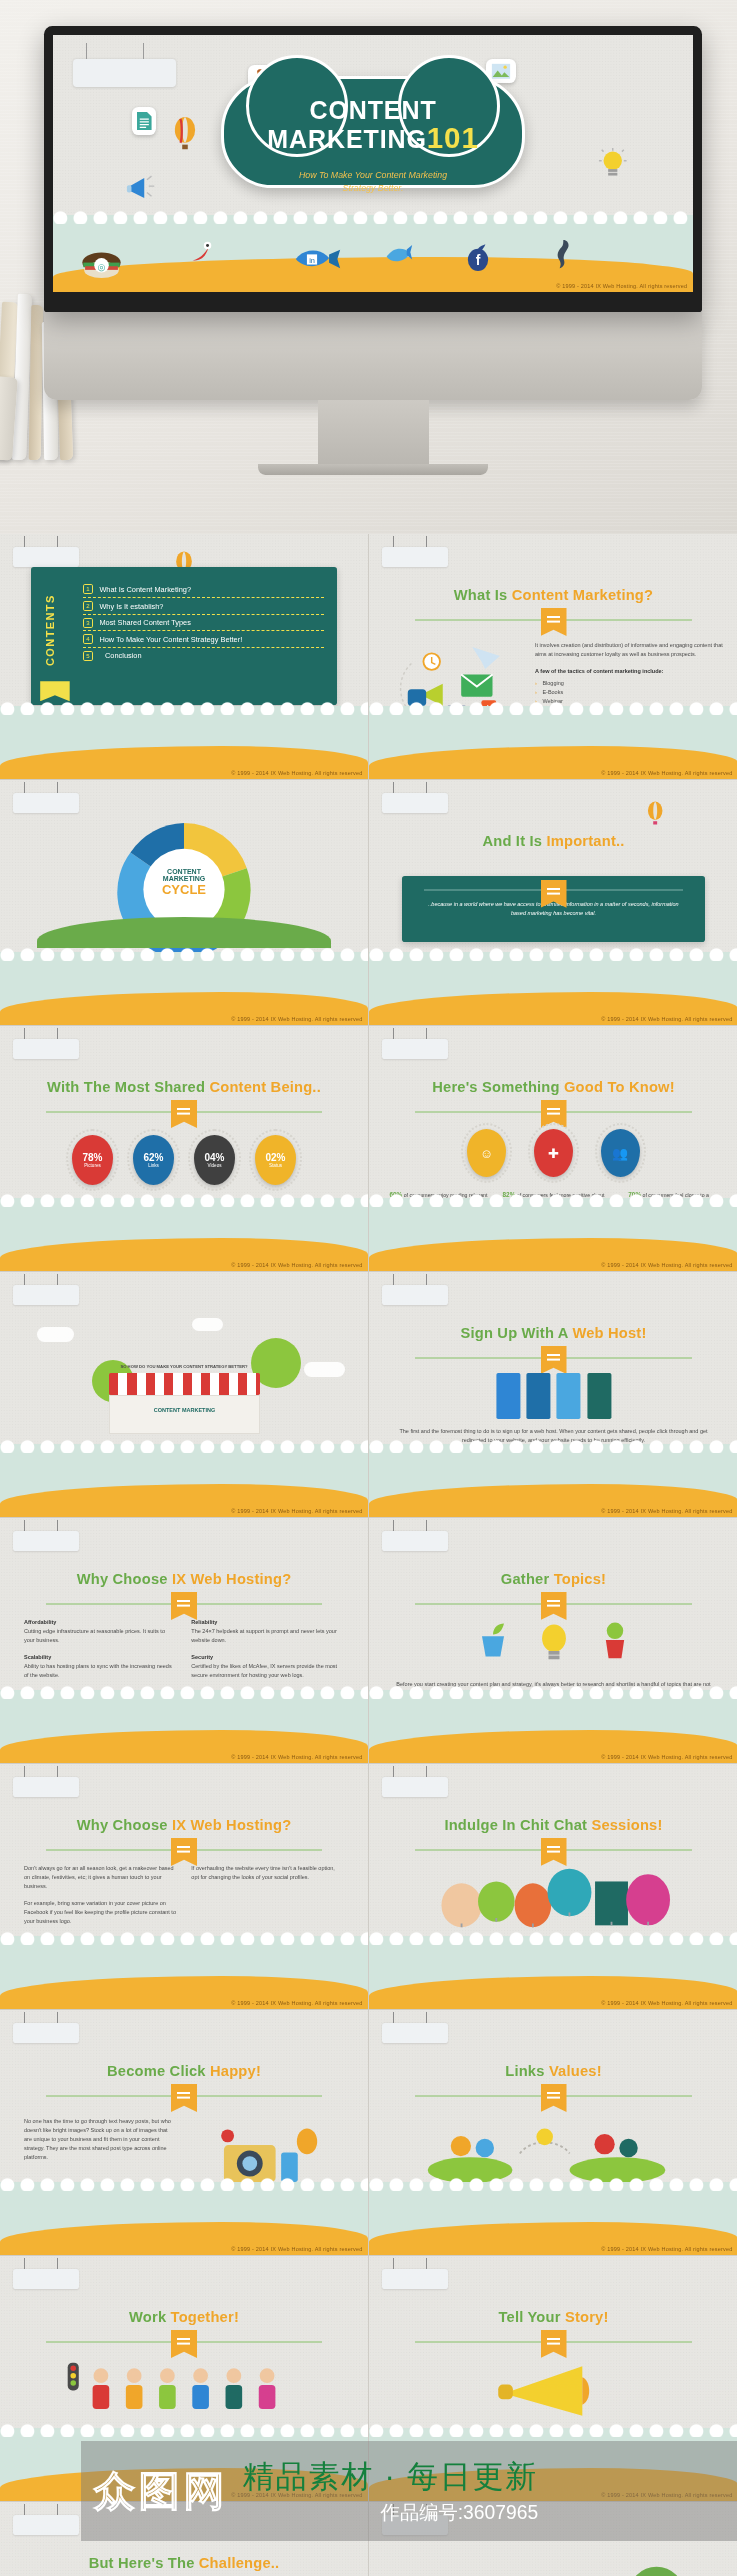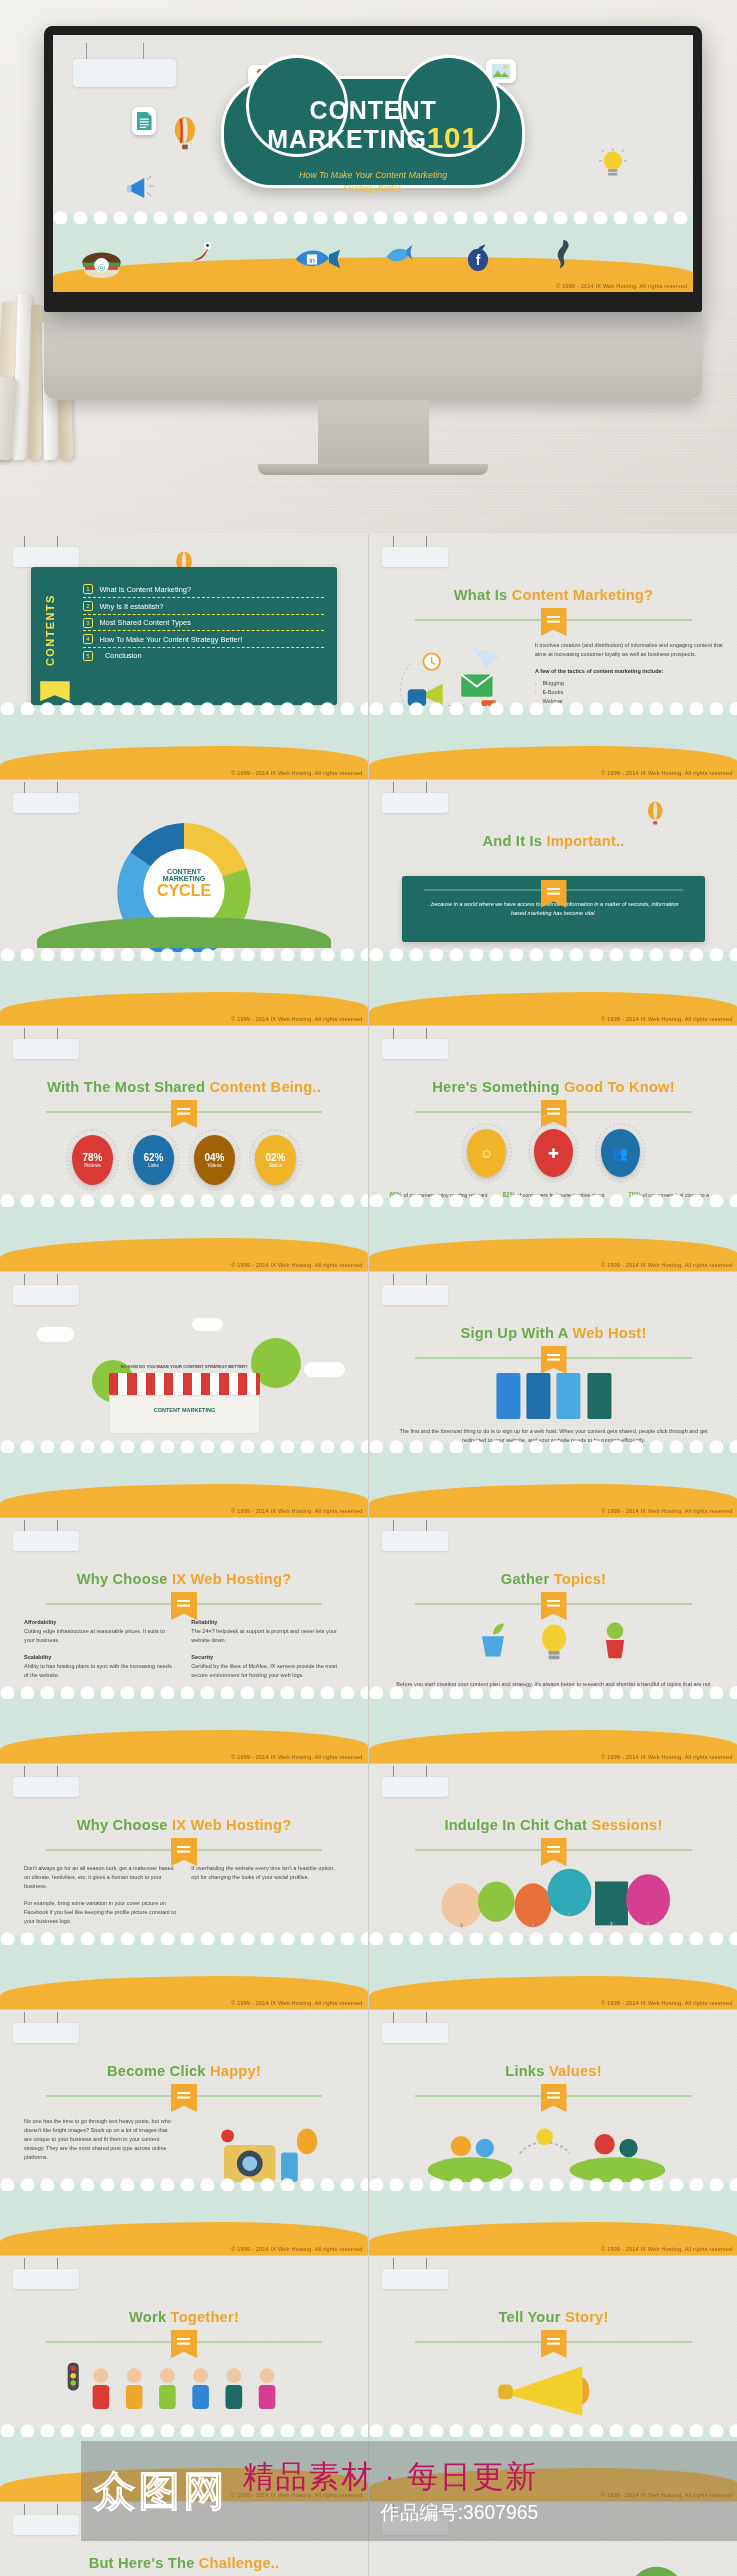--- a/index.html
+++ b/index.html
@@ -146,21 +146,21 @@
   
   .tree { position:absolute; border-radius:50%; background:#8cc63e; }
   .cloudy { position:absolute; background:#fff; border-radius:18.4px; opacity:.9; }
 
   
   .wm { position:absolute; left:81px; top:2441px; width:656px; height:100px;
       background:rgba(120,120,120,.45); display:flex; align-items:center; }
   .wm-logo { font-size:41px; color:#fff; letter-spacing:3.7px; font-weight:bold;
       margin-left:13px; -webkit-text-stroke:0.9px #fff; color:transparent; }
   .wm-txt { margin-left:14.7px; }
-  .wm-l1 { font-size:31px; color:#be185d; letter-spacing:1.8px; }
+  .wm-l1 { font-size:31px; color:#15803d; letter-spacing:1.8px; }
   .wm-l2 { font-size:19.3px; color:#fff; text-align:right; margin-top:1.8px; }
 </style>
 </head>
 <body>
 
 <div class="hero">
 
   <div class="books">
     <div class="book b1"></div>
       <div class="book b2"></div>
@@ -434,21 +434,21 @@
           <path d="M85 85 L85 13 A72 72 0 0 1 153 62 Z" fill="#f2c53d"></path>
           <path d="M85 85 L153 62 A72 72 0 0 1 125 146 Z" fill="#8cc63e"></path>
           <path d="M85 85 L125 146 A72 72 0 0 1 35 140 Z" fill="#2f86d4"></path>
           <path d="M85 85 L35 140 A72 72 0 0 1 27 45 Z" fill="#4aa7e0"></path>
           <path d="M85 85 L27 45 A72 72 0 0 1 85 13 Z" fill="#1f6fa8"></path>
           <circle cx="85" cy="85" r="44" fill="#fff"></circle>
         </svg>
         <div style="position:absolute; left:0; right:0; top:57px; text-align:center; line-height:1.05;">
           <div style="font-size:7px; font-weight:bold; color:#1f6a63;">CONTENT</div>
           <div style="font-size:7px; font-weight:bold; color:#1f6a63;">MARKETING</div>
-          <div style="font-size:16px; font-weight:bold; color:#f0a62a;">CYCLE</div>
+          <div style="font-size:13px; font-weight:bold; color:#f0a62a;">CYCLE</div>
         </div>
       </div>
       <div style="position:absolute; left:37px; right:37px; bottom:77px; height:31px; background:#6aab4a; border-radius:50% 50% 0 0 / 24px 24px 0 0;"></div>
       <div class="sea">
           <div class="water"></div>
           <div class="foam"></div>
           <div class="sand"></div>
         <div class="copyright">© 1999 - 2014 IX Web Hosting.  All rights reserved</div>
         </div>
     </div>
@@ -503,21 +503,21 @@
         </div>
       <div class="stats">
         <div class="donut" style="background:#d93a36;">
           <b>78%</b>
           <span>Pictures</span>
           </div>
         <div class="donut" style="background:#1f6fa8;">
           <b>62%</b>
           <span>Links</span>
           </div>
-        <div class="donut" style="background:#a16207;">
+        <div class="donut" style="background:#404040;">
           <b>04%</b>
           <span>Videos</span>
           </div>
         <div class="donut" style="background:#f0b429;">
           <b>02%</b>
           <span>Status</span>
           </div>
       </div>
       <div class="sea">
           <div class="water"></div>

